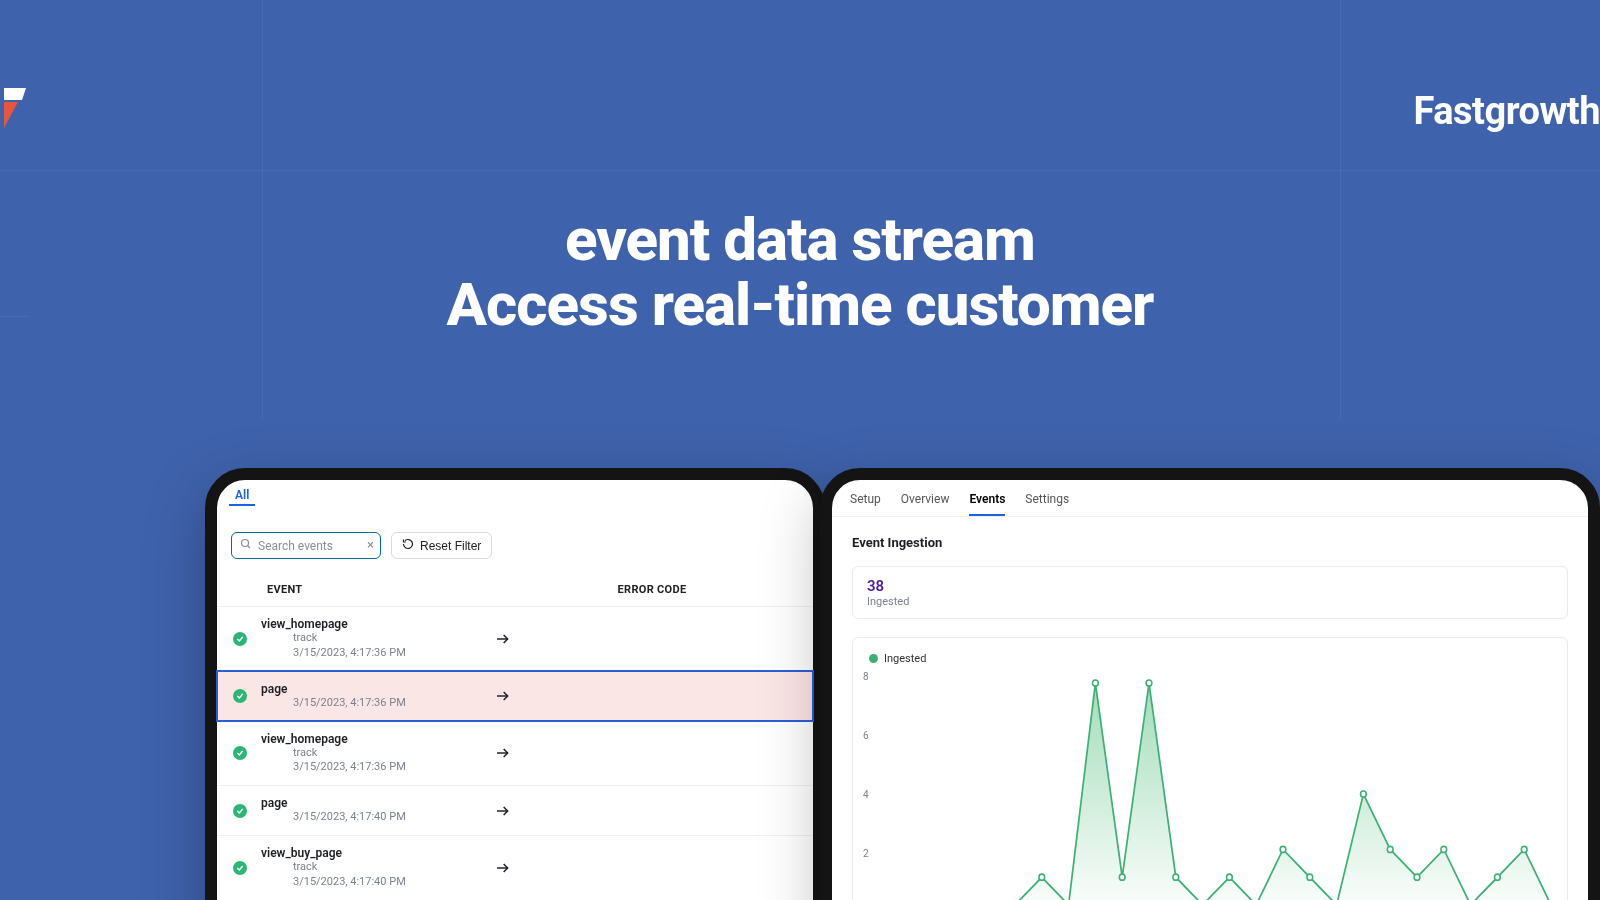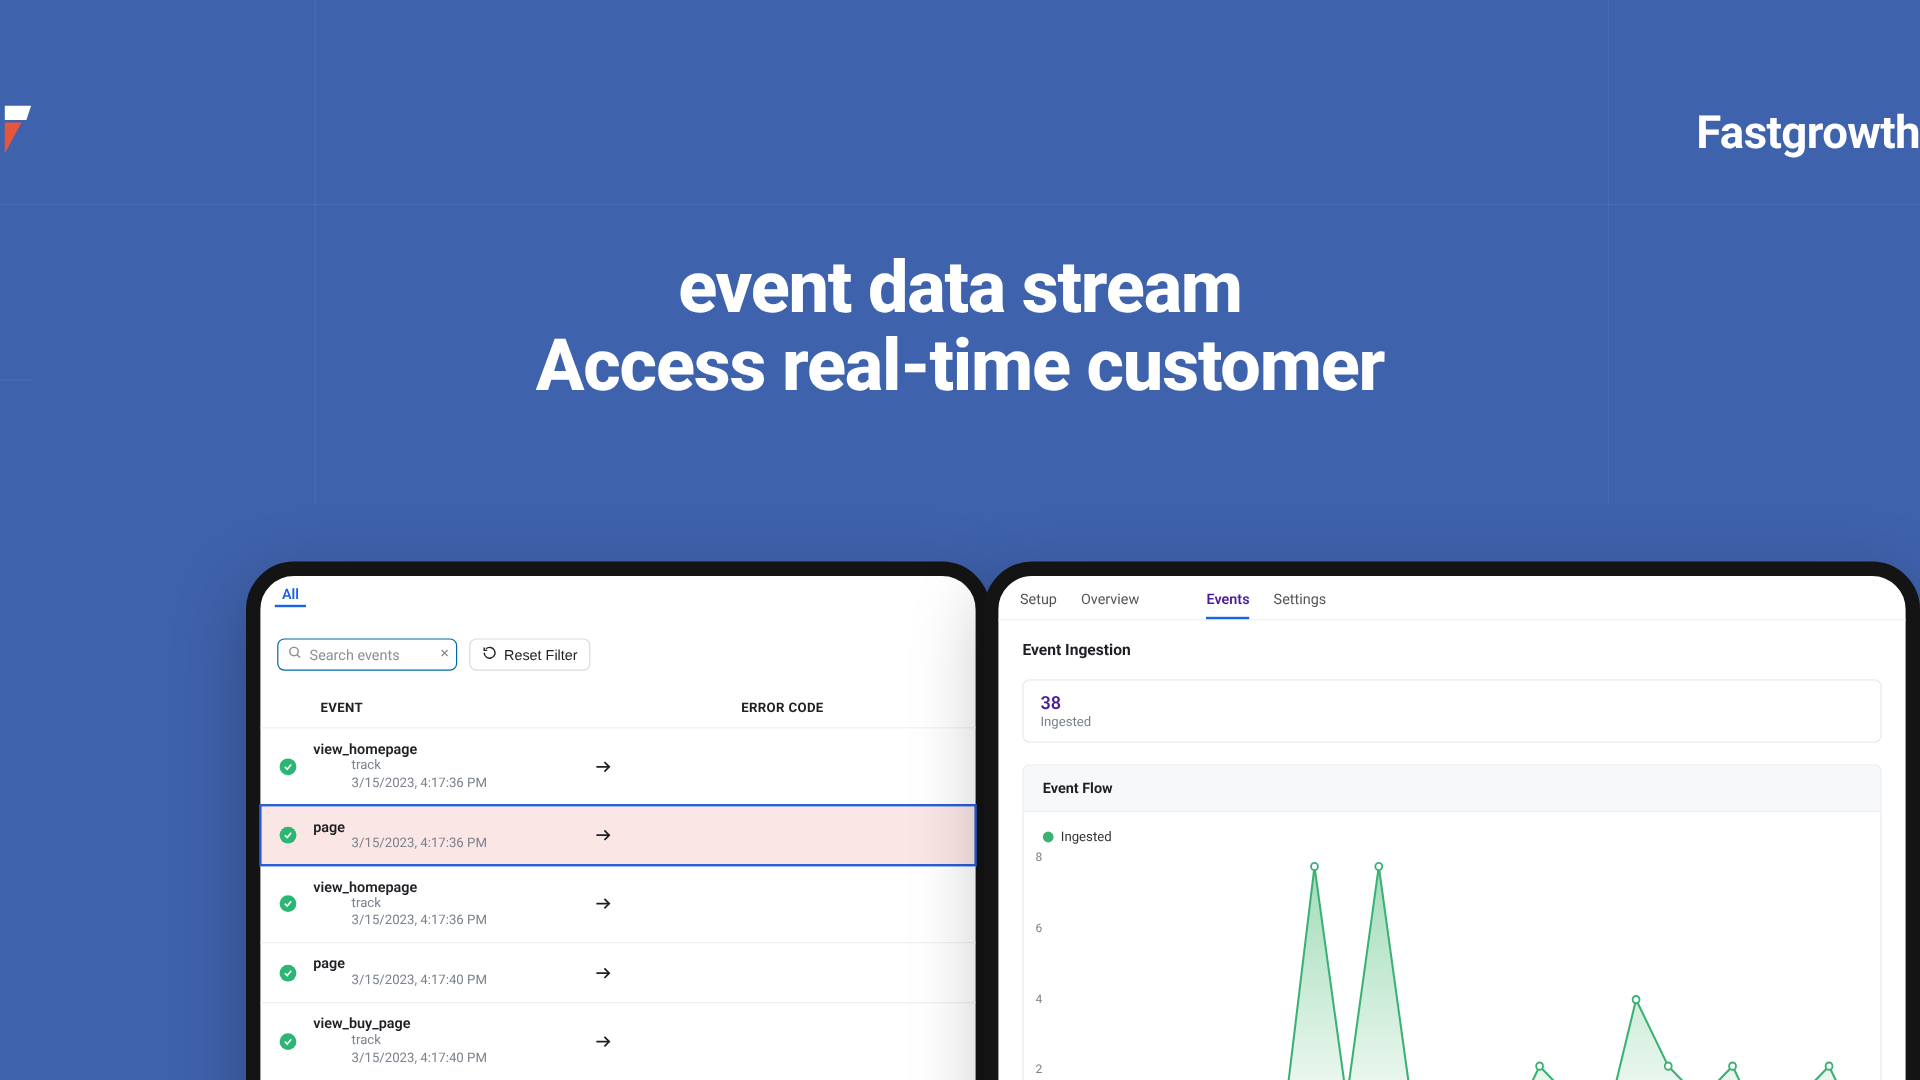--- a/index.html
+++ b/index.html
@@ -80,21 +80,21 @@
   .event-meta { width: 230px; }
   .event-meta .name { font-weight:600; color:#1d1f24; }
   .event-meta .sub { color:#7b828c; font-size:11px; line-height:1.35;margin-left:32px; }
   .arrow-cell { flex:1; display:flex; justify-content:flex-start; padding-left: 4px; color:#1d1f24;}
 
   
   .right-tabs {
     display:flex; gap:20px; padding: 8px 18px 0 18px; font-size:12px; color:#555; border-bottom:1px solid #eef0f3;
   }
   .right-tabs .rtab { padding: 4px 0 8px 0; border-bottom:2px solid transparent;}
-  .right-tabs .rtab.active { color:#4c1d95; border-bottom-color:#1a63e4; font-weight:600;margin-left:36px;}
+  .right-tabs .rtab.active { color:#000000; border-bottom-color:#1a63e4; font-weight:600;}
   .section-title { padding: 18px 20px 6px 20px; font-size:13px; font-weight:700; color:#1d1f24;}
   .stat-card {
     margin: 10px 20px 0 20px; border:1px solid #e7eaee; border-radius:6px; padding:10px 14px;
   }
   .stat-card .num { font-size:15px; font-weight:600; color:#4c1d95;}
   .stat-card .label { font-size:11px; color:#7b828c;}
   .chart-card {
     margin: 18px 20px 0 20px; border:1px solid #e7eaee; border-radius:6px;
   }
   .chart-card .chart-title { font-size:12px; font-weight:700; color:#1d1f24; padding:12px 16px; background:#f6f8fa; border-bottom:1px solid #e7eaee; border-radius:6px 6px 0 0;}
@@ -260,21 +260,20 @@
     </div>
 
   <div class="section-title">Event Ingestion</div>
 
   <div class="stat-card">
     <div class="num">38</div>
     <div class="label">Ingested</div>
   </div>
 
   <div class="chart-card">
-    <div class="chart-title">Event Flow</div>
     <div class="legend">
       <span class="swatch"></span>
       <span>Ingested</span>
     </div>
     <div class="chart-area">
       <div id="yticks">
           <div class="y-tick" style="top: 2.6087%;">8</div>
           <div class="y-tick" style="top: 26.3043%;">6</div>
           <div class="y-tick" style="top: 50%;">4</div>
           <div class="y-tick" style="top: 73.6957%;">2</div>

